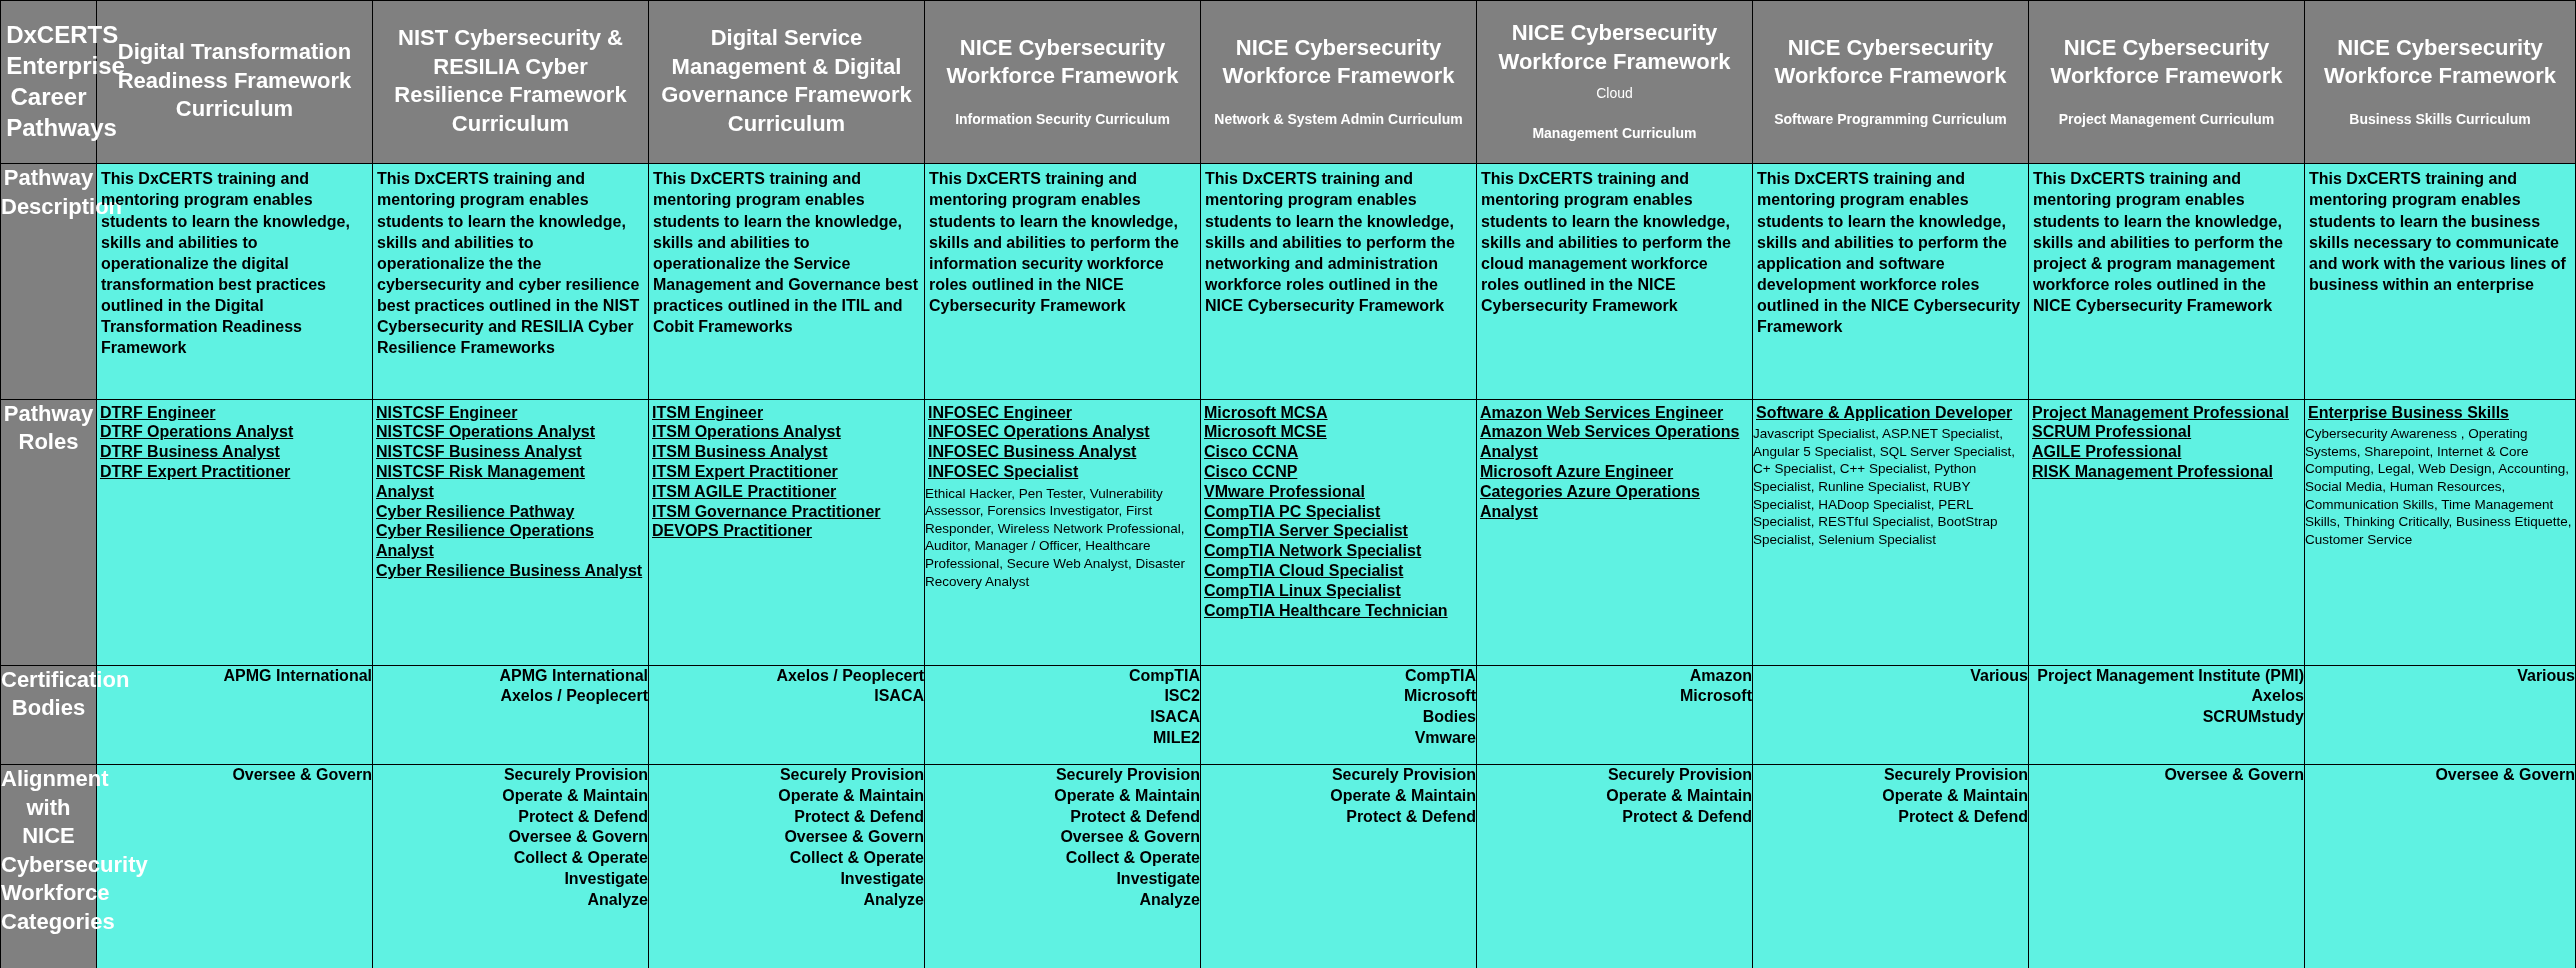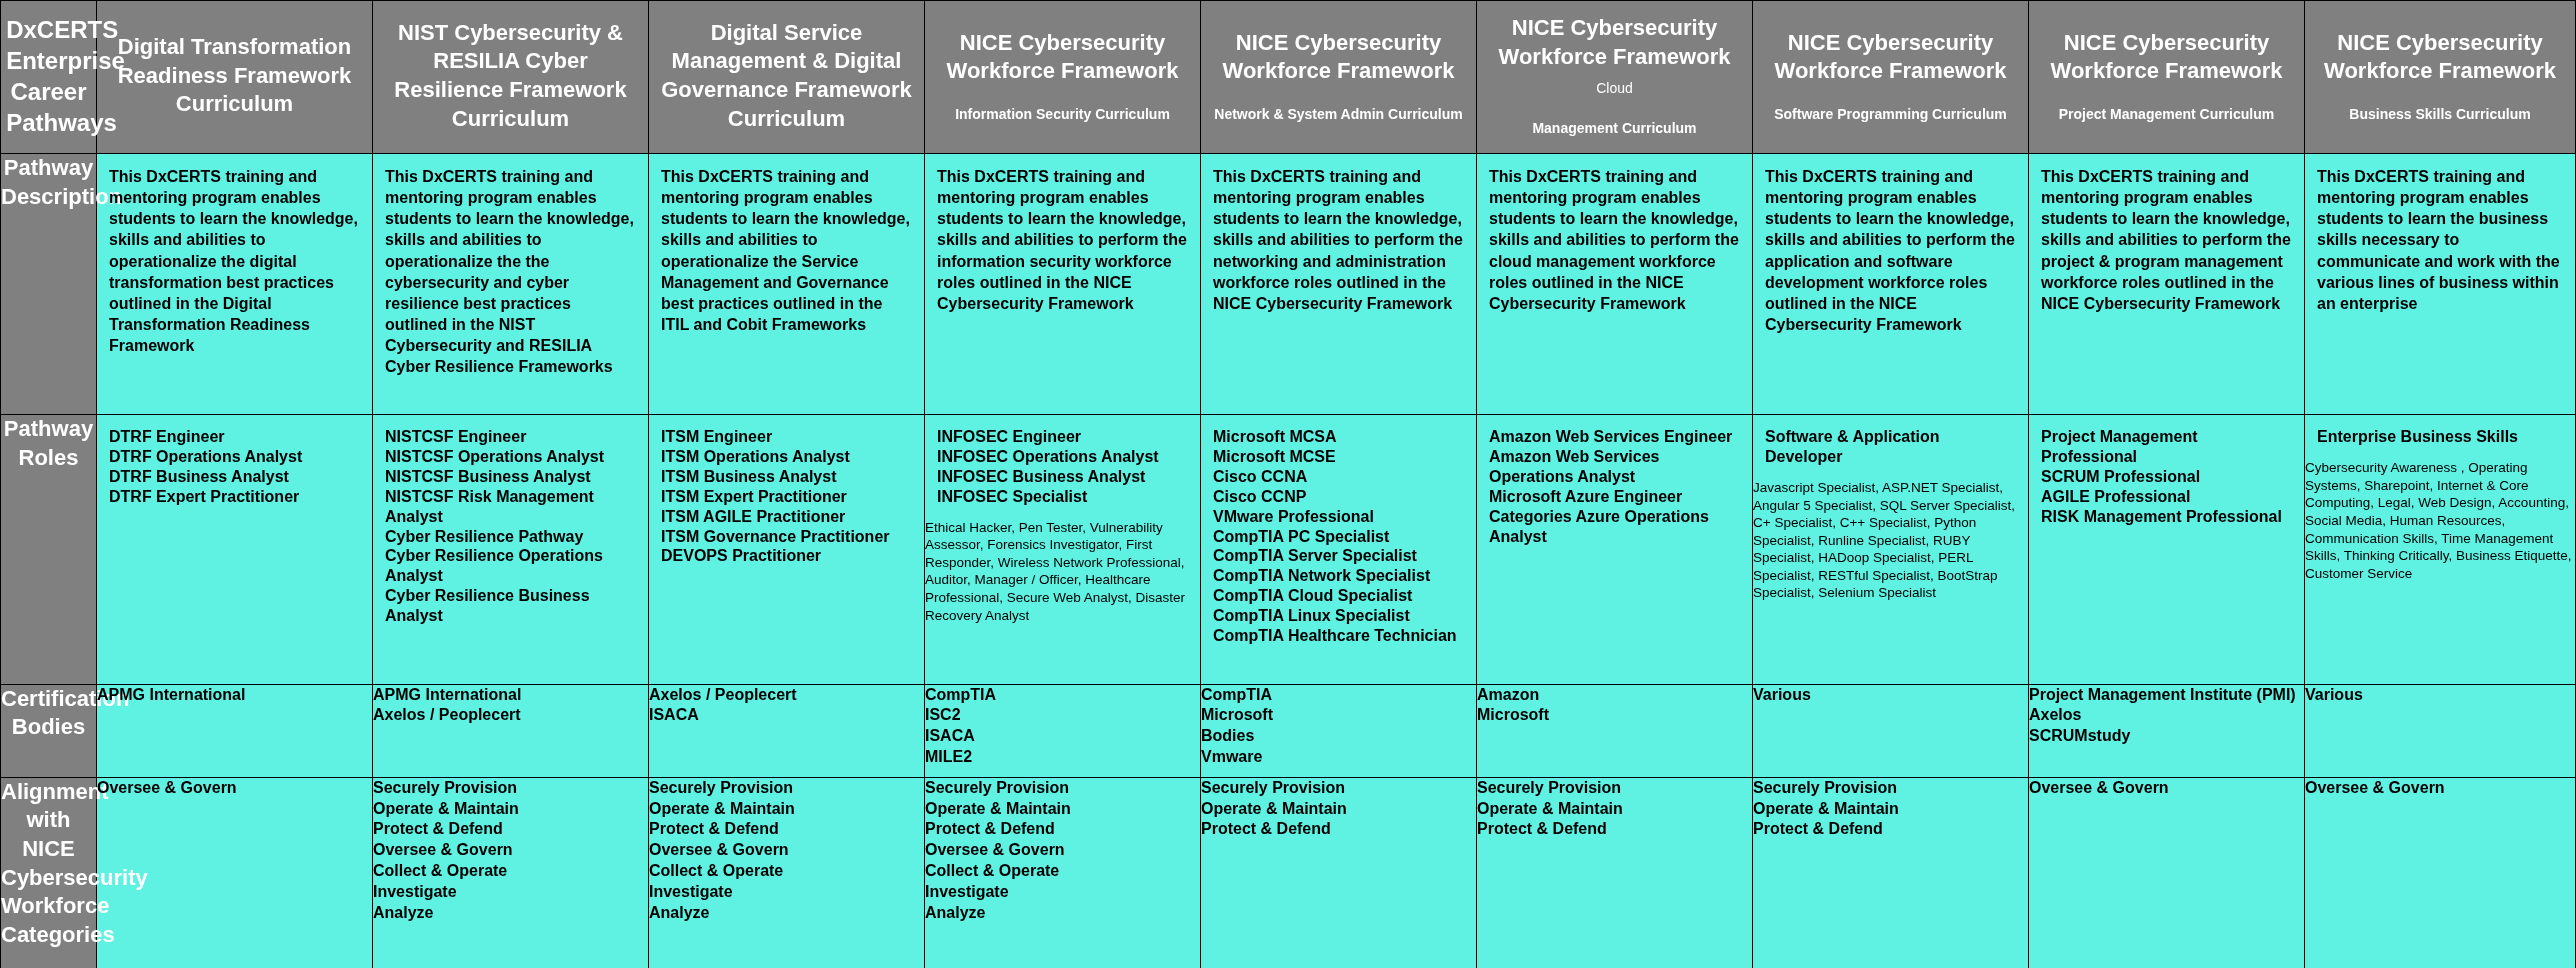--- a/index.html
+++ b/index.html
@@ -73,41 +73,42 @@
   
   td.data {
     background: #5FF2E2;
     color: #000000;
     padding: 7.3px 6.2px 7.3px 7.3px;
   }
   .desc {
     font-size: 16px;
     font-weight: bold;
     line-height: 1.32;
-    margin: 12px;
+    margin: 4px;
   }
   ul.rolelist {
     list-style: none;
-    margin: 12px;
+    margin: 3px;
     padding: 0;
+    text-decoration: underline;
   }
   ul.rolelist li {
     font-size: 16px;
     font-weight: bold;
     line-height: 1.24;
     margin: 0;
   }
   .roles-extra {
     font-size: 13.5px;
     font-weight: normal;
     line-height: 1.30;
     margin: 0;
   }
   td.centered {
-    text-align: left;
+    text-align: right;
     vertical-align: top;
   }
   td.centered .line {
     font-size: 16px;
     font-weight: bold;
     line-height: 1.30;
   }
 </style>
 </head>
 <body>

